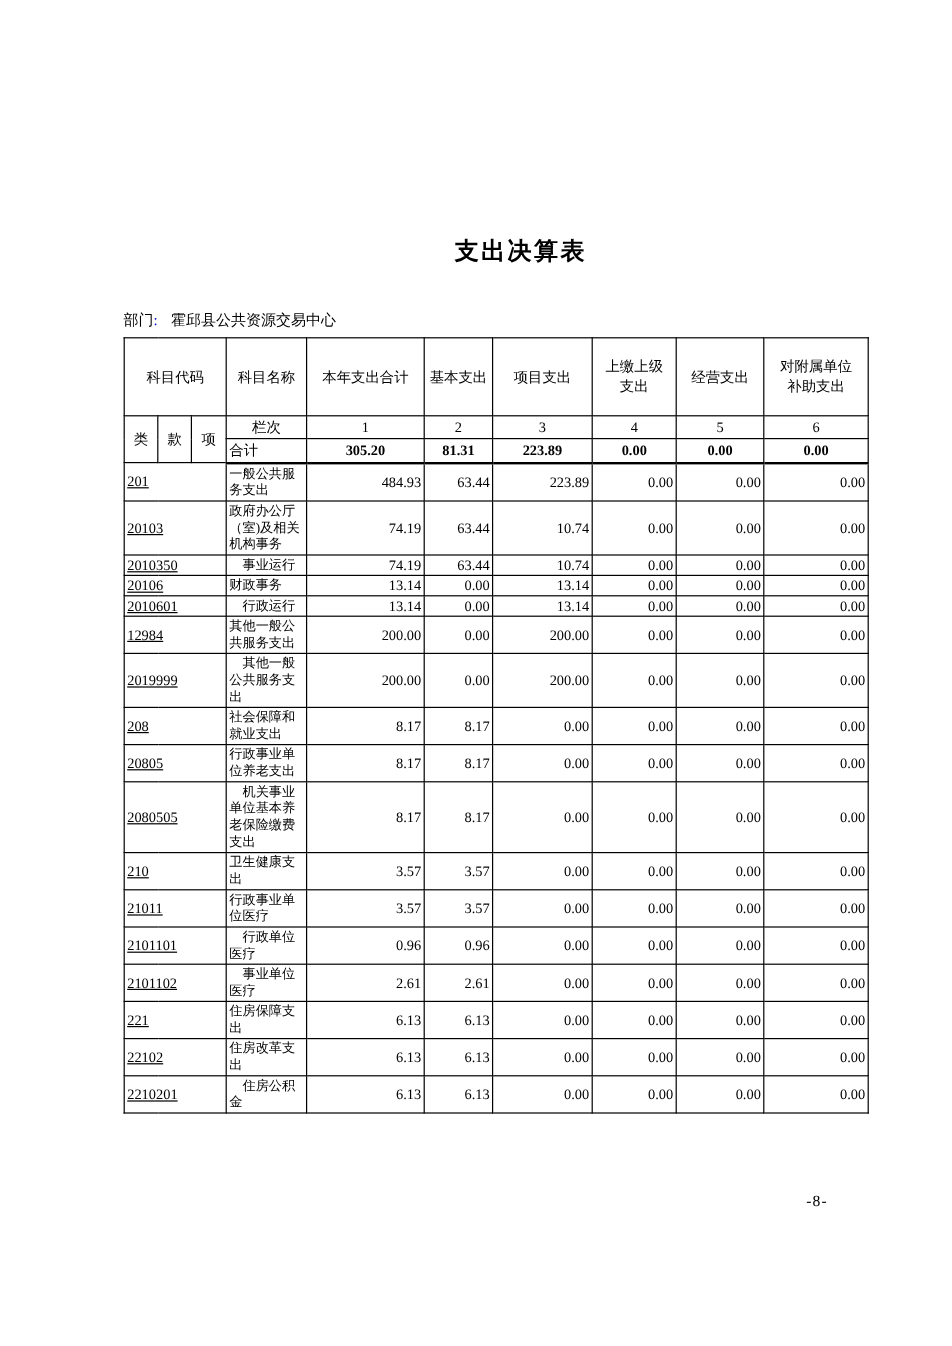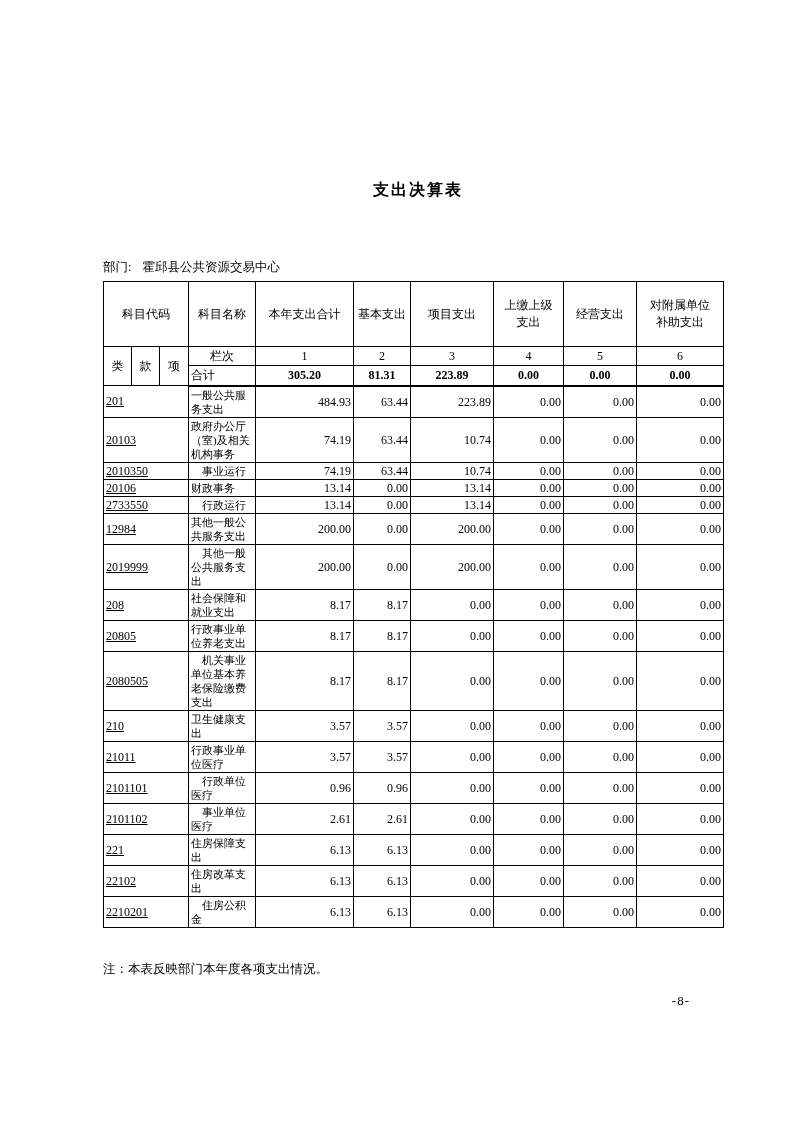--- a/index.html
+++ b/index.html
@@ -6,23 +6,23 @@
   body {
     width:793px; height:1122px;
     background:#ffffff; color:#000000;
     font-family:"Liberation Serif","DejaVu Serif",serif;
     position:relative; overflow:hidden;
   }
   .page { position:relative; width:793px; height:1122px; }
 
   .title {
     position:absolute; top:180px; left:103px; width:630px;
-    margin:0; text-align:center;
+    margin:16px; text-align:center;
     font-family:"Liberation Sans","DejaVu Sans",sans-serif;
-    font-size:16px; font-weight:bold; letter-spacing:2px;
+    font-size:20px; font-weight:bold; letter-spacing:2px;
   }
 
   .meta {
     position:absolute; top:215px; right:46px;
     text-align:right; font-size:12.5px; line-height:21px;
   }
 
   .dept {
     position:absolute; top:259px; left:103px;
     font-size:12.5px; white-space:nowrap;
@@ -170,21 +170,21 @@
           <td colspan="3" class="code">20106</td>
           <td class="name">财政事务</td>
           <td class="num">13.14</td>
           <td class="num">0.00</td>
           <td class="num">13.14</td>
           <td class="num">0.00</td>
           <td class="num">0.00</td>
           <td class="num">0.00</td>
         </tr>
         <tr>
-          <td colspan="3" class="code">2733550</td>
+          <td colspan="3" class="code">2010601</td>
           <td class="name">　行政运行</td>
           <td class="num">13.14</td>
           <td class="num">0.00</td>
           <td class="num">13.14</td>
           <td class="num">0.00</td>
           <td class="num">0.00</td>
           <td class="num">0.00</td>
         </tr>
         <tr>
           <td colspan="3" class="code">12984</td>
@@ -302,17 +302,16 @@
           <td class="num">6.13</td>
           <td class="num">6.13</td>
           <td class="num">0.00</td>
           <td class="num">0.00</td>
           <td class="num">0.00</td>
           <td class="num">0.00</td>
         </tr>
       </tbody>
   </table>
 
-  <div class="note">注：本表反映部门本年度各项支出情况。</div>
 
   <div class="pagenum">-8-</div>
 
 </div>
 
 </body></html>

